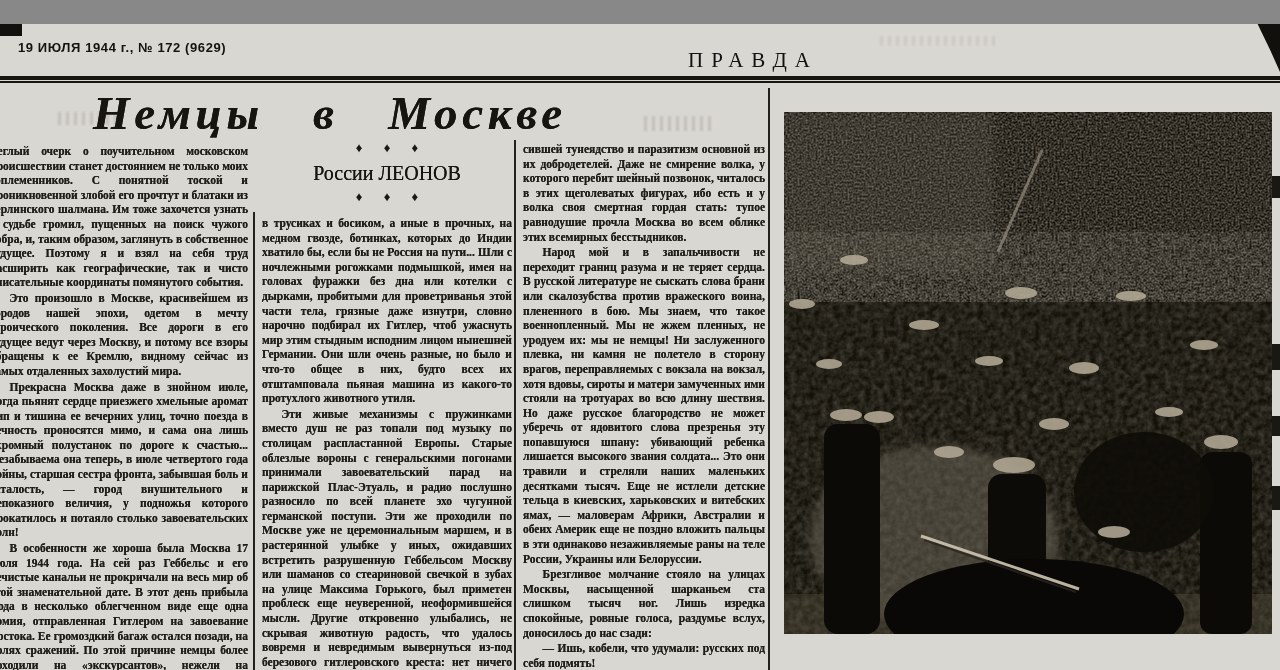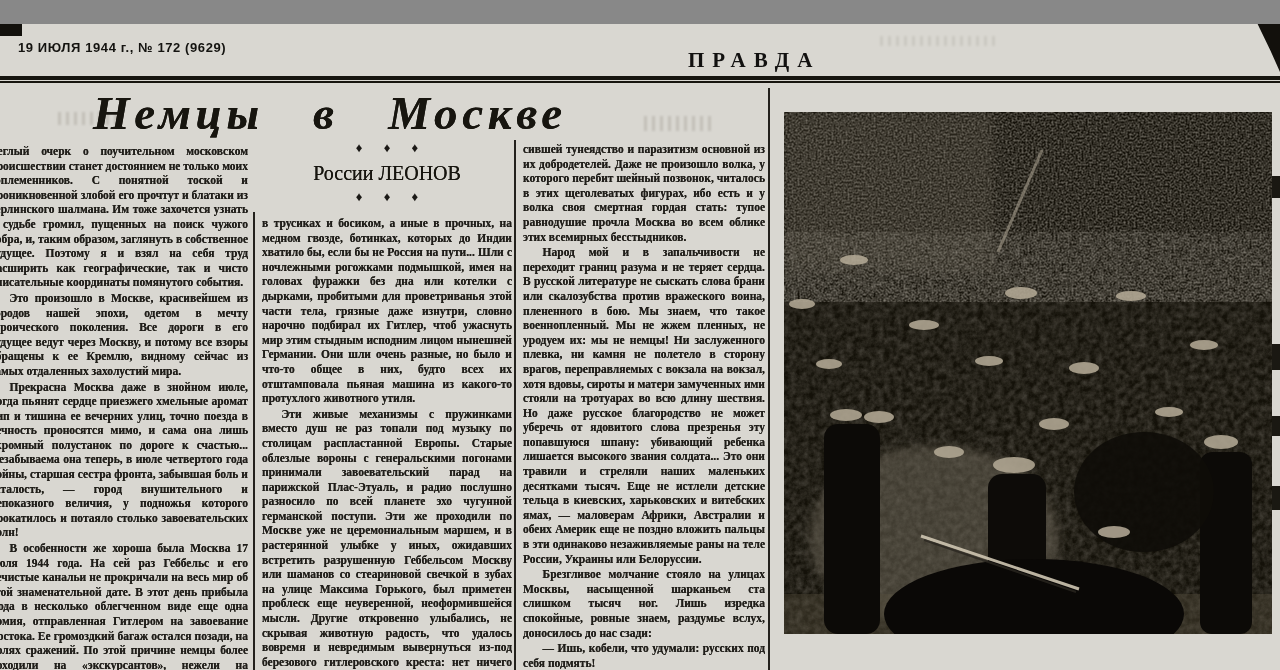--- a/index.html
+++ b/index.html
@@ -11,21 +11,21 @@
     margin-top:24px;
   }
   
   .dateline{
     position:absolute;left:18px;top:16px;
     font-family:"Liberation Sans","DejaVu Sans",sans-serif;
     font-weight:bold;font-size:13px;letter-spacing:.6px;color:#141310;
   }
   .paper-name{
     position:absolute;left:688px;top:24px;
-    font-weight:bold;font-size:21px;letter-spacing:8px;color:#121110;
+    font-weight:normal;font-size:21px;letter-spacing:8px;color:#121110;
   }
   .rule-double{position:absolute;left:0;top:52px;width:1280px;}
   .rule-double .r1{height:4px;background:#17150f;}
   .rule-double .r2{height:2px;background:#17150f;margin-top:1px;}
   
   .headline{
     position:absolute;left:0;top:62px;width:660px;text-align:center;
     font-style:italic;font-weight:bold;font-size:47px;
     letter-spacing:.10em;word-spacing:.7em;color:#17150f;
     text-shadow:0 0 .6px #17150f;
@@ -111,23 +111,23 @@
     <p>Прекрасна Москва даже в знойном июле, когда пьянят сердце приезжего хмельные аромат лип и тишина ее вечерних улиц, точно поезда в вечность проносятся мимо, и сама она лишь скромный полустанок по дороге к счастью... Незабываема она теперь, в июле четвертого года войны, старшая сестра фронта, забывшая боль и усталость, — город внушительного и непоказного величия, у подножья которого прокатилось и потаяло столько завоевательских волн!</p>
     <p>В особенности же хороша была Москва 17 июля 1944 года. На сей раз Геббельс и его речистые канальи не прокричали на весь мир об этой знаменательной дате. В этот день прибыла сюда в несколько облегченном виде еще одна армия, отправленная Гитлером на завоевание Востока. Ее громоздкий багаж остался позади, на полях сражений. По этой причине немцы более походили на «экскурсантов», нежели на покорителей вселенной, и,</p>
   </div>
 
   <div class="col col-2">
     <p class="noindent">в трусиках и босиком, а иные в прочных, на медном гвозде, ботинках, которых до Индии хватило бы, если бы не Россия на пути... Шли с ночлежными рогожками подмышкой, имея на головах фуражки без дна или котелки с дырками, пробитыми для проветриванья этой части тела, грязные даже изнутри, словно нарочно подбирал их Гитлер, чтоб ужаснуть мир этим стыдным исподним лицом нынешней Германии. Они шли очень разные, но было и что-то общее в них, будто всех их отштамповала пьяная машина из какого-то протухлого животного утиля.</p>
     <p>Эти живые механизмы с пружинками вместо душ не раз топали под музыку по столицам распластанной Европы. Старые облезлые вороны с генеральскими погонами принимали завоевательский парад на парижской Плас-Этуаль, и радио послушно разносило по всей планете эхо чугунной германской поступи. Эти же проходили по Москве уже не церемониальным маршем, и в растерянной улыбке у иных, ожидавших встретить разрушенную Геббельсом Москву или шаманов со стеариновой свечкой в зубах на улице Максима Горького, был приметен проблеск еще неуверенной, неоформившейся мысли. Другие откровенно улыбались, не скрывая животную радость, что удалось вовремя и невредимым вывернуться из-под березового гитлеровского креста: нет ничего глупее, как умереть летом 44-го года за обреченного барина Адольфа, защищающего ныне лишь собственную шею от смоленой надежной удавки...</p>
   </div>
 
   <div class="col col-3">
-    <p class="noindent">сившей тунеядство и паразитизм основной из их добродетелей. Даже не произошло волка, у которого перебит шейный позвонок, читалось в этих щеголеватых фигурах, ибо есть и у волка своя смертная гордая стать: тупое равнодушие прочла Москва во всем облике этих всемирных бесстыдников.</p>
+    <p class="noindent">сившей тунеядство и паразитизм основной из их добродетелей. Даже не смирение волка, у которого перебит шейный позвонок, читалось в этих щеголеватых фигурах, ибо есть и у волка своя смертная гордая стать: тупое равнодушие прочла Москва во всем облике этих всемирных бесстыдников.</p>
     <p>Народ мой и в запальчивости не переходит границ разума и не теряет сердца. В русской литературе не сыскать слова брани или скалозубства против вражеского воина, плененного в бою. Мы знаем, что такое военнопленный. Мы не жжем пленных, не уродуем их: мы не немцы! Ни заслуженного плевка, ни камня не полетело в сторону врагов, переправляемых с вокзала на вокзал, хотя вдовы, сироты и матери замученных ими стояли на тротуарах во всю длину шествия. Но даже русское благородство не может уберечь от ядовитого слова презренья эту попавшуюся шпану: убивающий ребенка лишается высокого звания солдата... Это они травили и стреляли наших маленьких десятками тысяч. Еще не истлели детские тельца в киевских, харьковских и витебских ямах, — маловерам Африки, Австралии и обеих Америк еще не поздно вложить пальцы в эти одинаково незаживляемые раны на теле России, Украины или Белоруссии.</p>
-    <p>Брезгливое молчание стояло на улицах Москвы, насыщенной шарканьем ста слишком тысяч ног. Лишь изредка спокойные, ровные знаем, раздумье вслух, доносилось до нас сзади:</p>
+    <p>Брезгливое молчание стояло на улицах Москвы, насыщенной шарканьем ста слишком тысяч ног. Лишь изредка спокойные, ровные голоса, раздумье вслух, доносилось до нас сзади:</p>
     <p>— Ишь, кобели, что удумали: русских под себя подмять!</p>
     <p>Но лишь одно, совсем тихое слово, сказанное на ухо кому-то позади, заставило меня обернуться:</p>
   </div>
 
   <div class="vrule vr-1"></div>
   <div class="vrule vr-2"></div>
   <div class="vrule vr-3"></div>
 
   <div class="photo">
     <svg width="488" height="522" viewBox="0 0 488 522" xmlns="http://www.w3.org/2000/svg">

